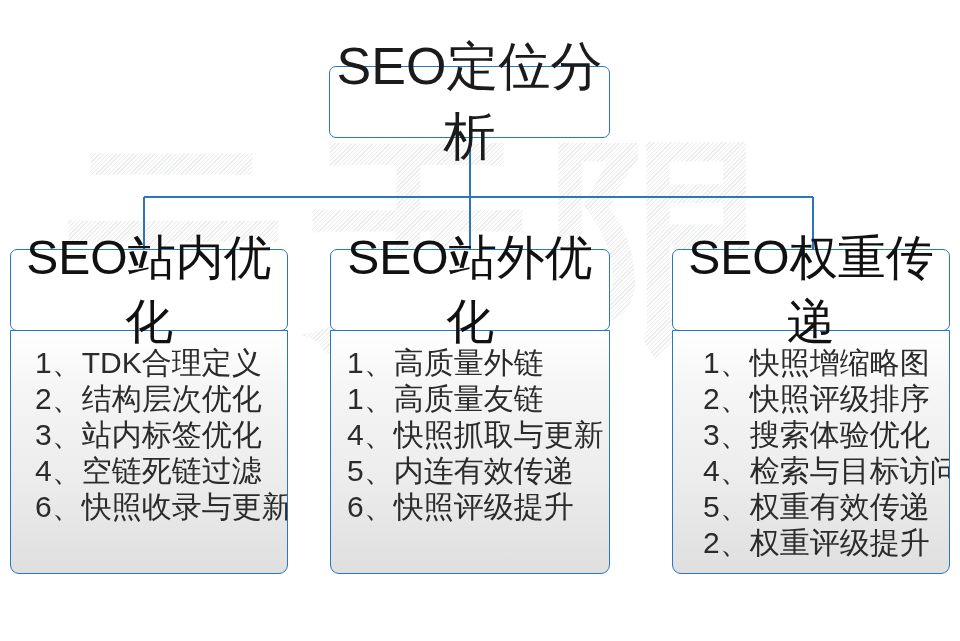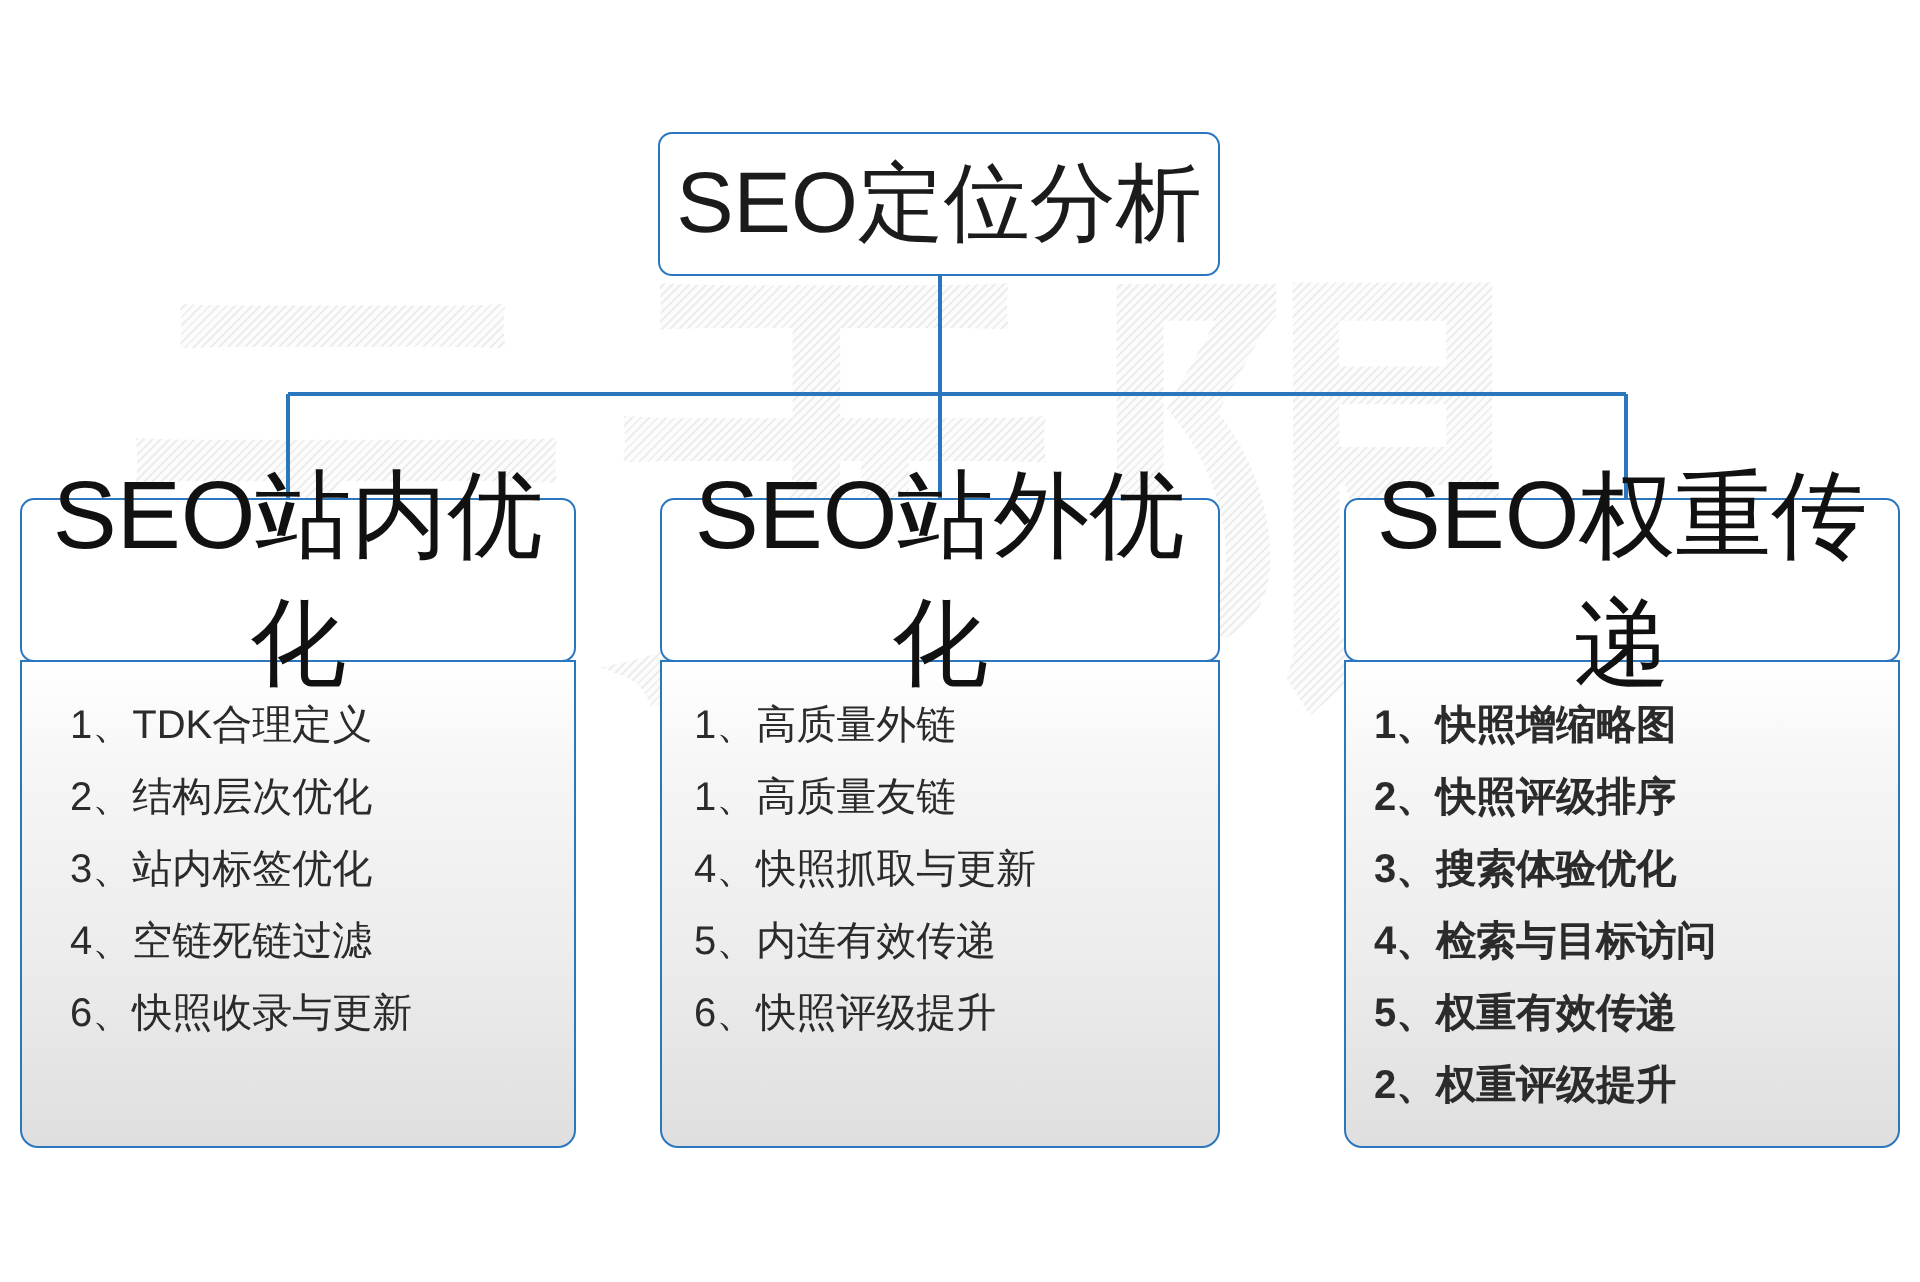--- a/index.html
+++ b/index.html
@@ -83,21 +83,21 @@
     border-radius: 7px;
     background: #ffffff;
     display: flex;
     align-items: center;
     justify-content: center;
     text-align: center;
   }
   .root-node .head {
     width: 100%;
     height: 100%;
-    font-size: 43px;
+    font-size: 52px;
     color: #1b1b1b;
     letter-spacing: 0px;
   }
 
   .col {
     top: 249px;
     height: 325px;
   }
   .col-1 { left: 10px;  width: 278px; }
   .col-2 { left: 330px; width: 280px; }
@@ -122,24 +122,24 @@
     background: linear-gradient(180deg,
                 #ffffff 0%,
                 #f6f6f6 22%,
                 #ececec 62%,
                 #e3e3e3 88%,
                 #dfdfdf 100%);
     padding: 14px 0 10px 24px;
     overflow: hidden;
   }
   .col-2 .body { padding-left: 16px; }
-  .col-3 .body { padding-left: 14px; font-weight: bold; }
+  .col-3 .body { padding-left: 30px; }
 
   .item {
-    font-size: 20px;
+    font-size: 30px;
     line-height: 36px;
     color: #2b2b2b;
     white-space: nowrap;
     letter-spacing: 0px;
   }
 </style>
 </head>
 <body>
 
 <div id="canvas">

